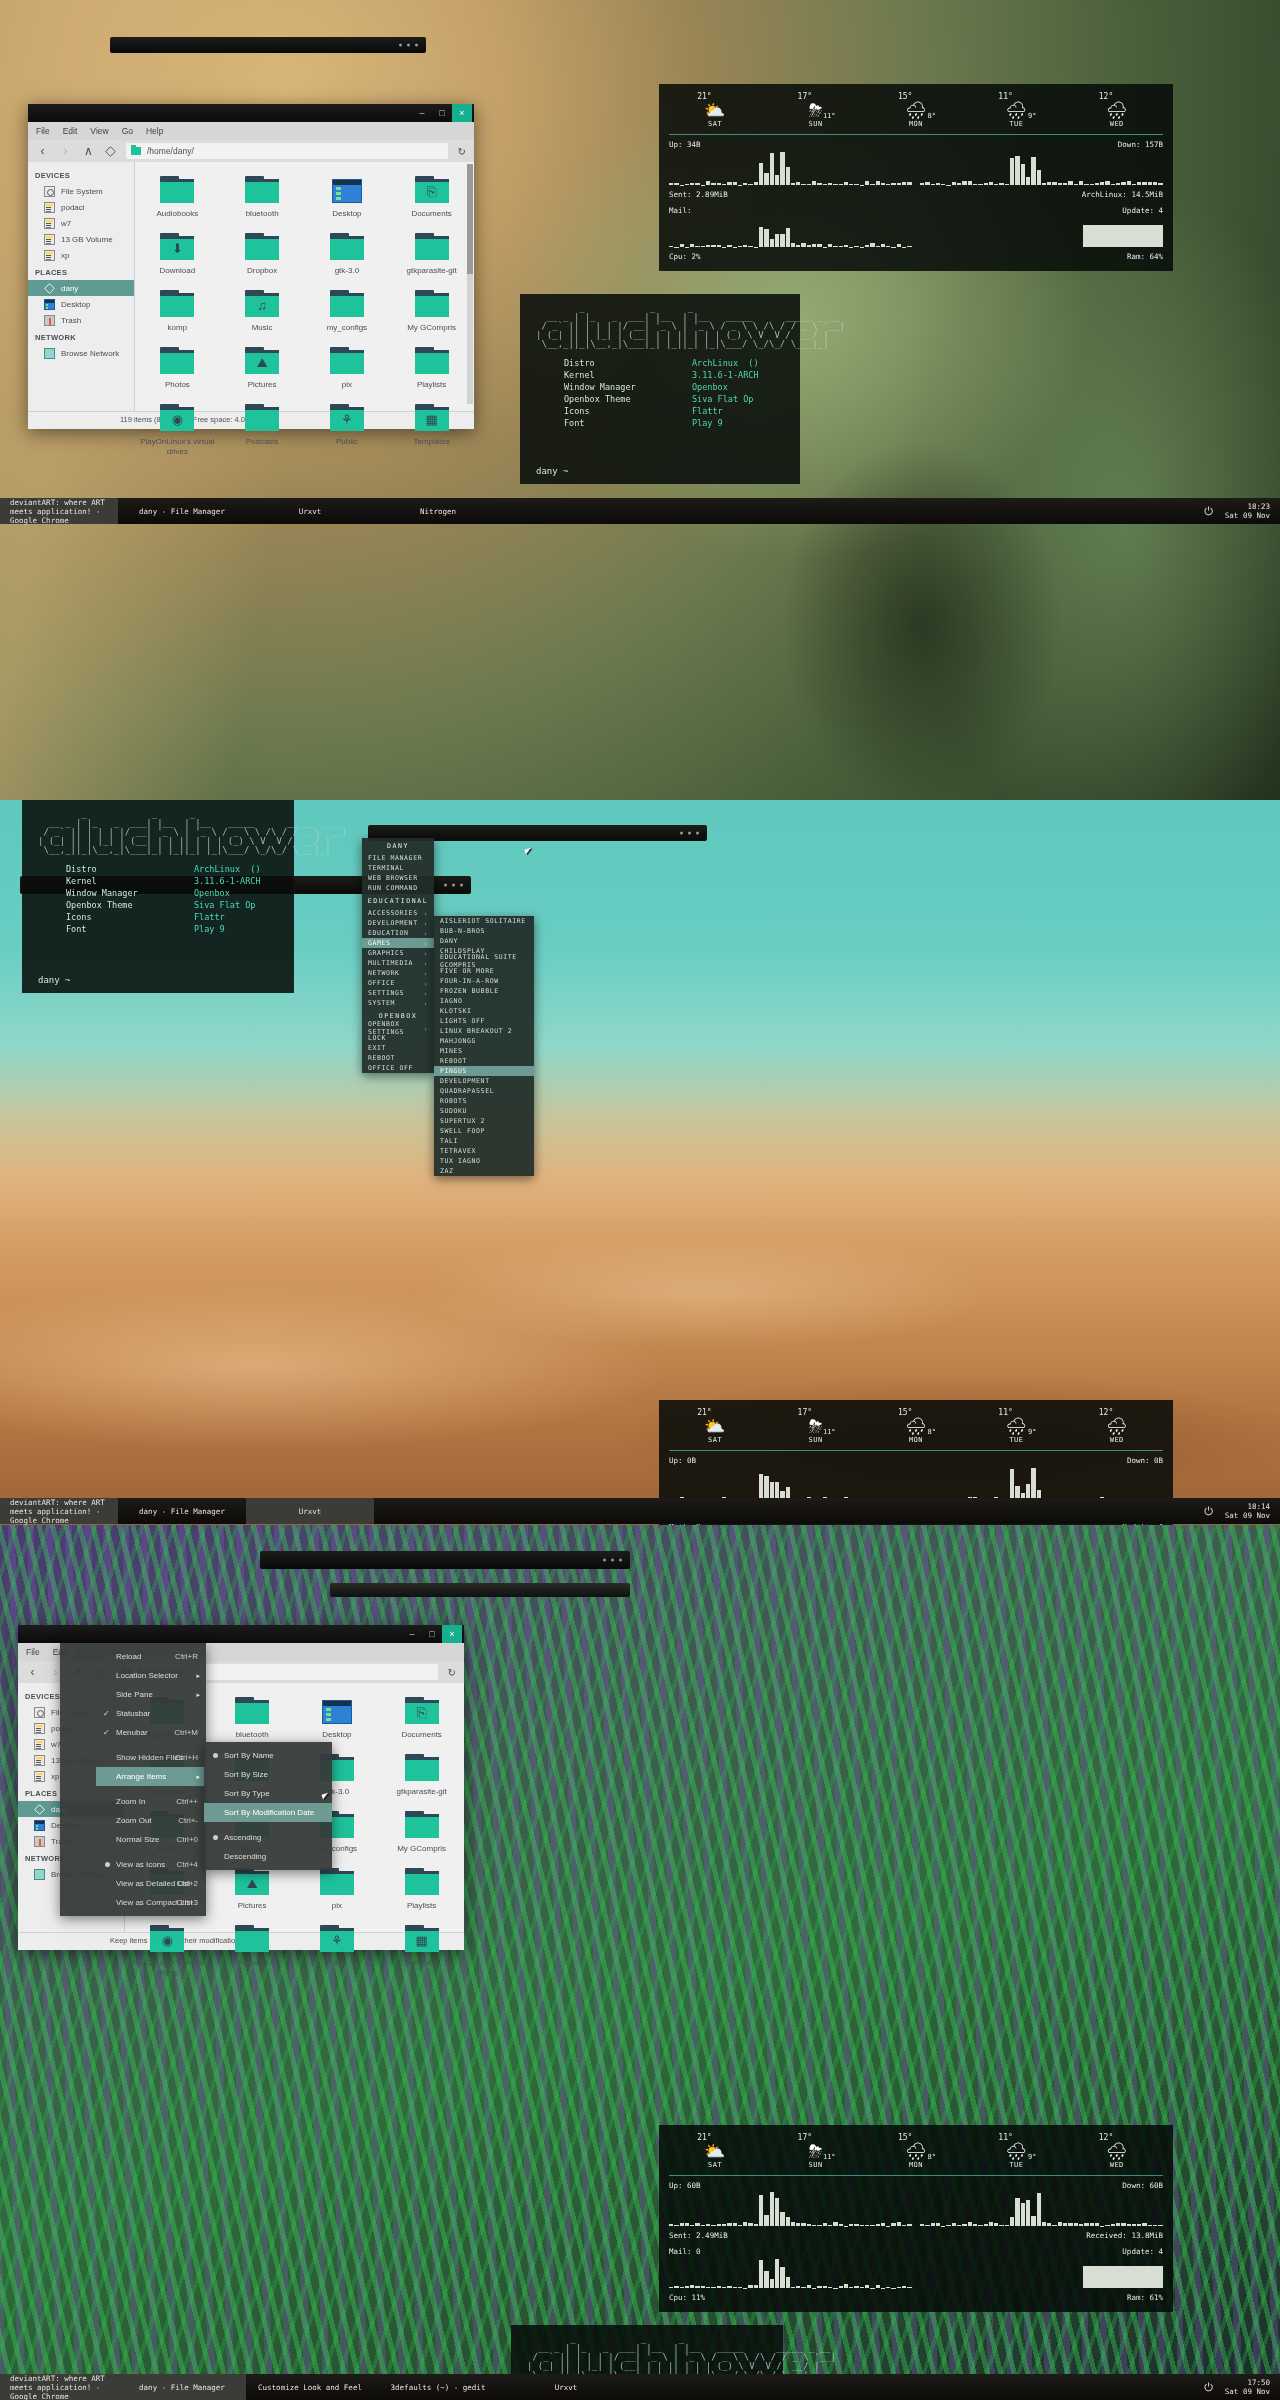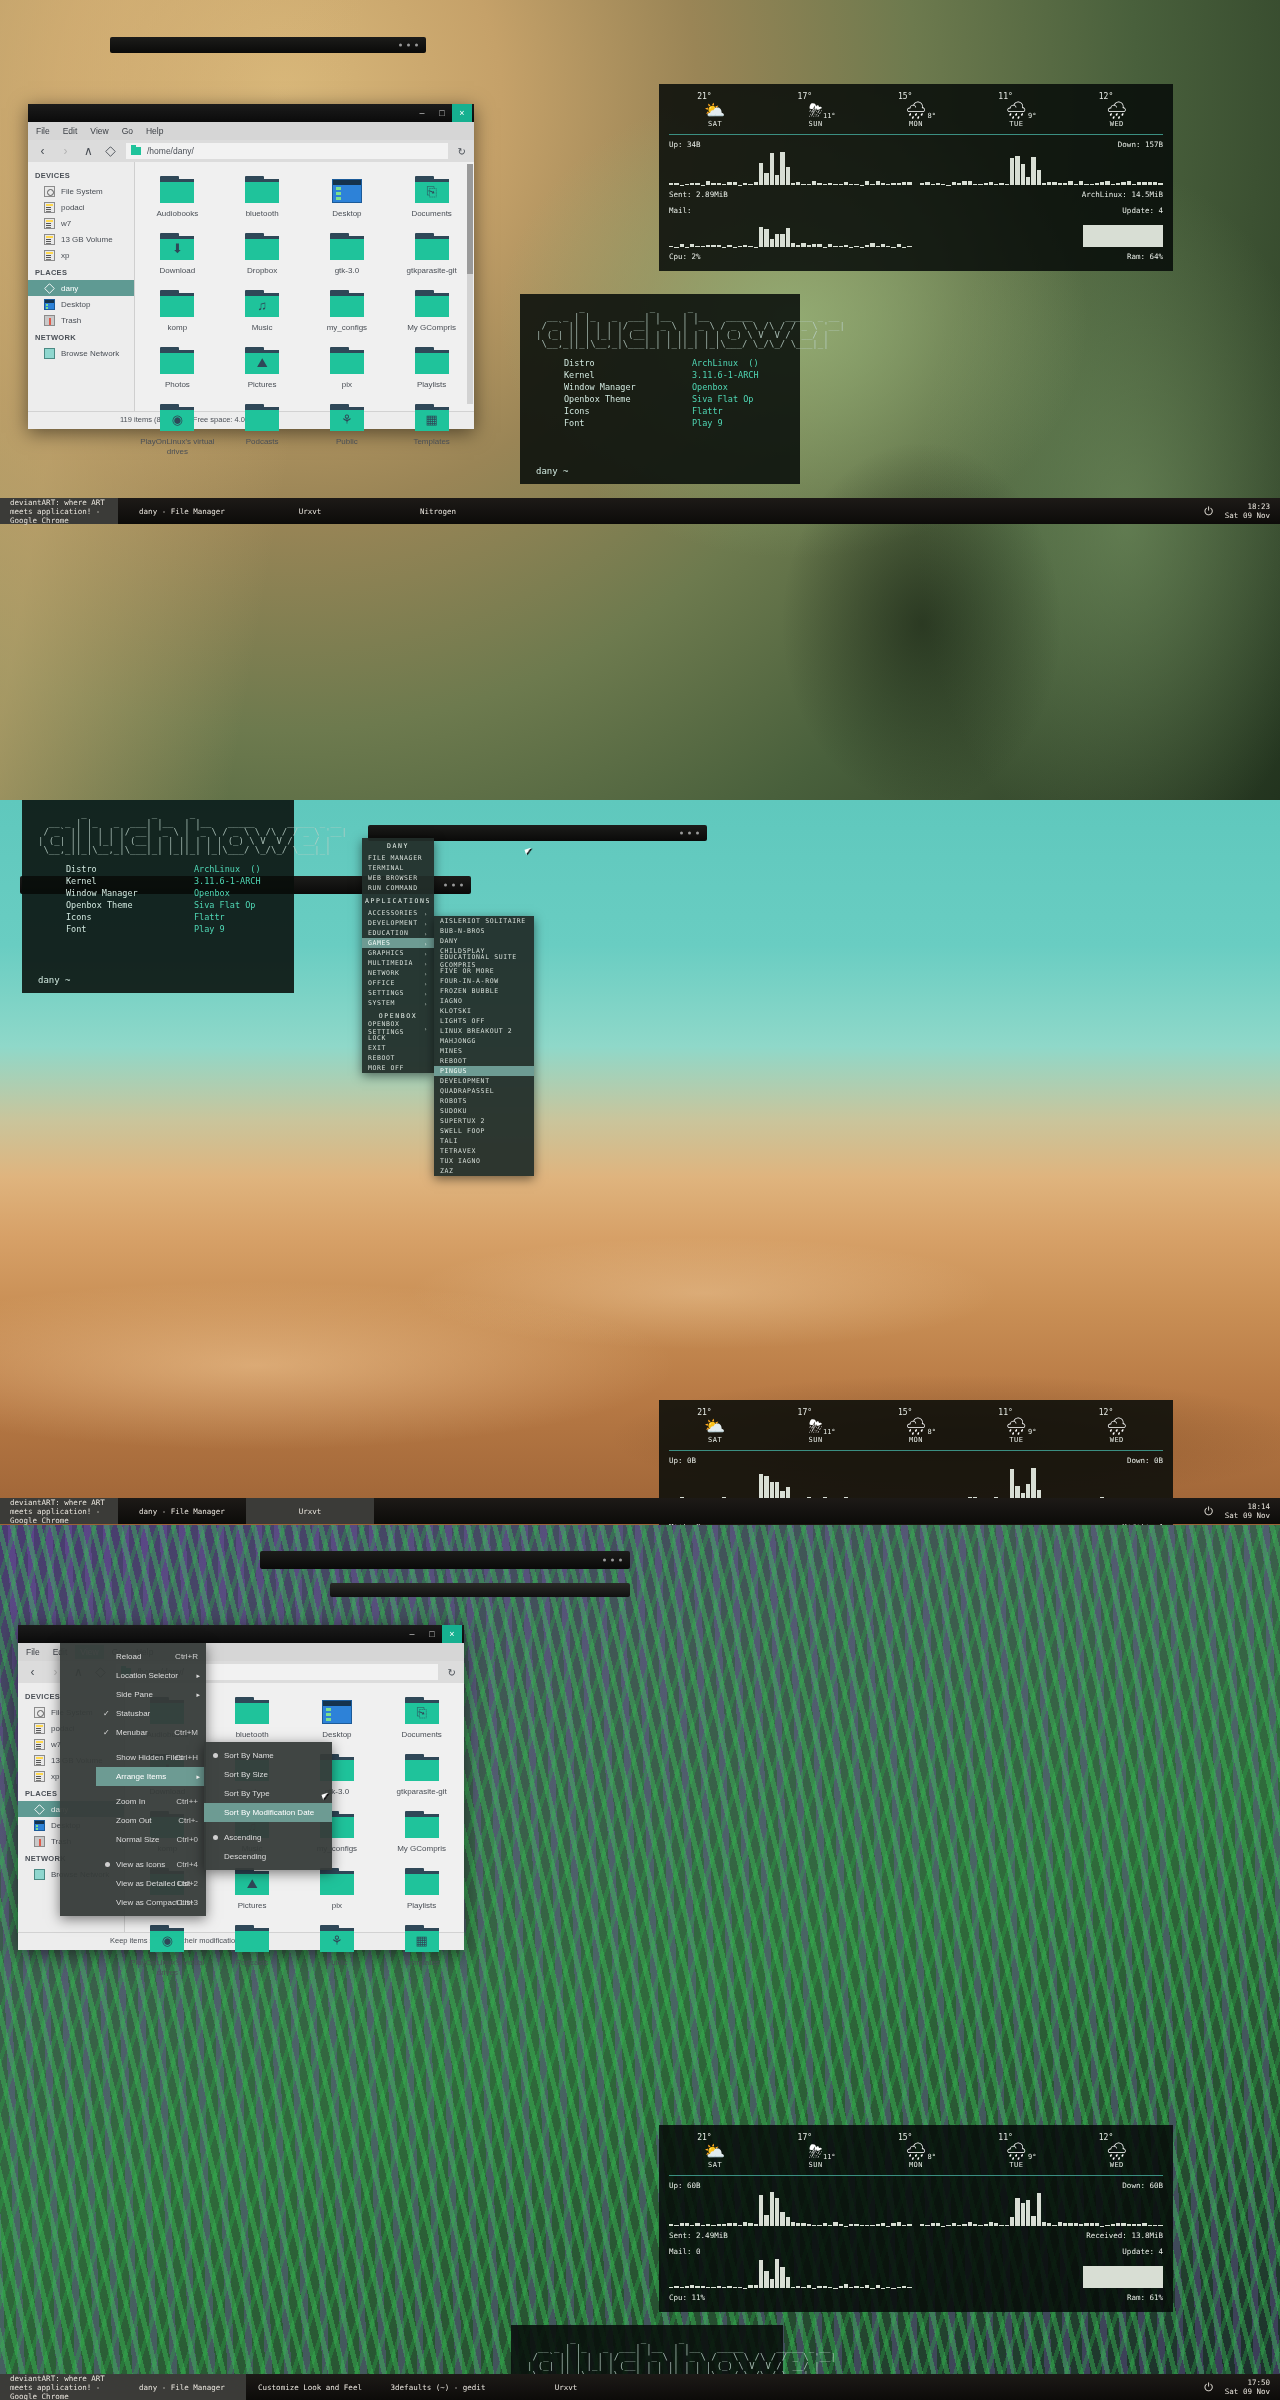--- a/index.html
+++ b/index.html
@@ -715,21 +715,21 @@
         </div>
         <div class="obitem">
           <span>TERMINAL</span>
         </div>
         <div class="obitem">
           <span>WEB BROWSER</span>
         </div>
         <div class="obitem">
           <span>RUN COMMAND</span>
         </div>
-        <div class="obtitle">APPLICATIONS</div>
+        <div class="obtitle">EDUCATIONAL</div>
         <div class="obitem">
           <span>ACCESSORIES</span>
           <span class="arw">›</span>
         </div>
         <div class="obitem">
           <span>DEVELOPMENT</span>
           <span class="arw">›</span>
         </div>
         <div class="obitem">
           <span>EDUCATION</span>
@@ -771,21 +771,21 @@
         <div class="obitem">
           <span>LOCK</span>
         </div>
         <div class="obitem">
           <span>EXIT</span>
         </div>
         <div class="obitem">
           <span>REBOOT</span>
         </div>
         <div class="obitem">
-          <span>MORE OFF</span>
+          <span>OFFICE OFF</span>
         </div>
       </div>
 
     <div class="obmenu" id="obmenu-games" style="left:434px; top:116px; width:100px;">
         <div class="obitem">
           <span>AISLERIOT SOLITAIRE</span>
         </div>
         <div class="obitem">
           <span>BUB-N-BROS</span>
         </div>

